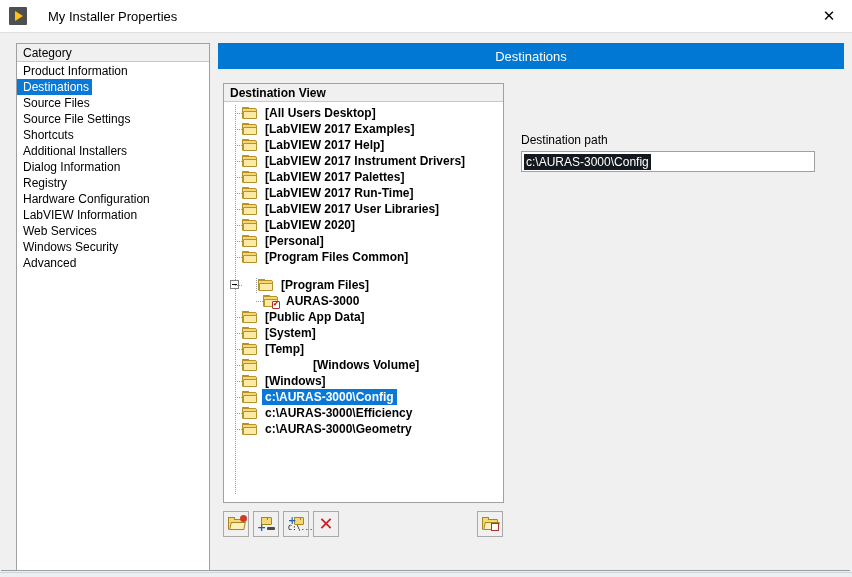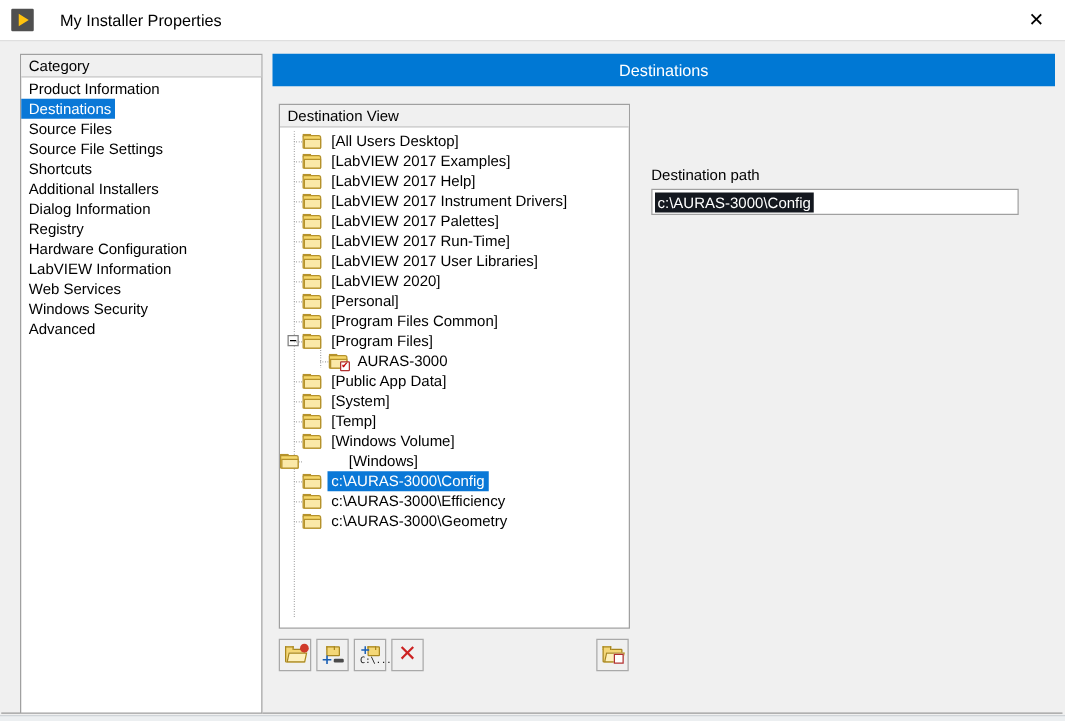--- a/index.html
+++ b/index.html
@@ -109,20 +109,21 @@
     box-sizing: border-box;
   }
 
   
   .dest-panel {
     position: absolute; left: 223px; top: 50px;
     width: 281px; height: 420px;
     background: #ffffff;
     border: 1px solid #a0a0a0;
     box-sizing: border-box;
+    font-weight: bold;
   }
   .dest-header {
     height: 18px; line-height: 18px;
     padding-left: 6px;
     background: #f0f0f0;
     border-bottom: 1px solid #c8c8c8;
     font-size: 12px;
     box-sizing: border-box;
   }
   .tree { position: relative; padding-top: 3px; overflow: hidden; height: 398px; }
@@ -455,21 +456,21 @@
           </div>
           <div class="tree-row" style="padding-left: 18px;">
             <div class="elbow" style="left: 11px; top: 8px;"></div>
             <div class="folder">
               <div class="tab"></div>
               <div class="back"></div>
               <div class="front"></div>
             </div>
             <span class="tree-label">[Program Files Common]</span>
           </div>
-          <div class="tree-row" style="padding-left: 18px;">
+          <div class="tree-row" style="padding-left: 34px; margin-top: 12px;">
             <div class="expander" style="top: 3px;"></div>
             <div class="elbow" style="left: 11px; top: 8px;"></div>
             <div class="folder">
               <div class="tab"></div>
               <div class="back"></div>
               <div class="front"></div>
             </div>
             <span class="tree-label">[Program Files]</span>
           </div>
           <div class="tree-row" style="padding-left: 39px;">
@@ -502,30 +503,30 @@
           </div>
           <div class="tree-row" style="padding-left: 18px;">
             <div class="elbow" style="left: 11px; top: 8px;"></div>
             <div class="folder">
               <div class="tab"></div>
               <div class="back"></div>
               <div class="front"></div>
             </div>
             <span class="tree-label">[Temp]</span>
           </div>
-          <div class="tree-row" style="padding-left: 18px;">
+          <div class="tree-row" style="padding-left: 18px; gap: 48px;">
             <div class="elbow" style="left: 11px; top: 8px;"></div>
             <div class="folder">
               <div class="tab"></div>
               <div class="back"></div>
               <div class="front"></div>
             </div>
             <span class="tree-label">[Windows Volume]</span>
           </div>
-          <div class="tree-row" style=" gap: 32px;">
+          <div class="tree-row" style="padding-left: 18px;">
             <div class="elbow" style="left: 11px; top: 8px;"></div>
             <div class="folder">
               <div class="tab"></div>
               <div class="back"></div>
               <div class="front"></div>
             </div>
             <span class="tree-label">[Windows]</span>
           </div>
           <div class="tree-row selected" style="padding-left: 18px;">
             <div class="elbow" style="left: 11px; top: 8px;"></div>

